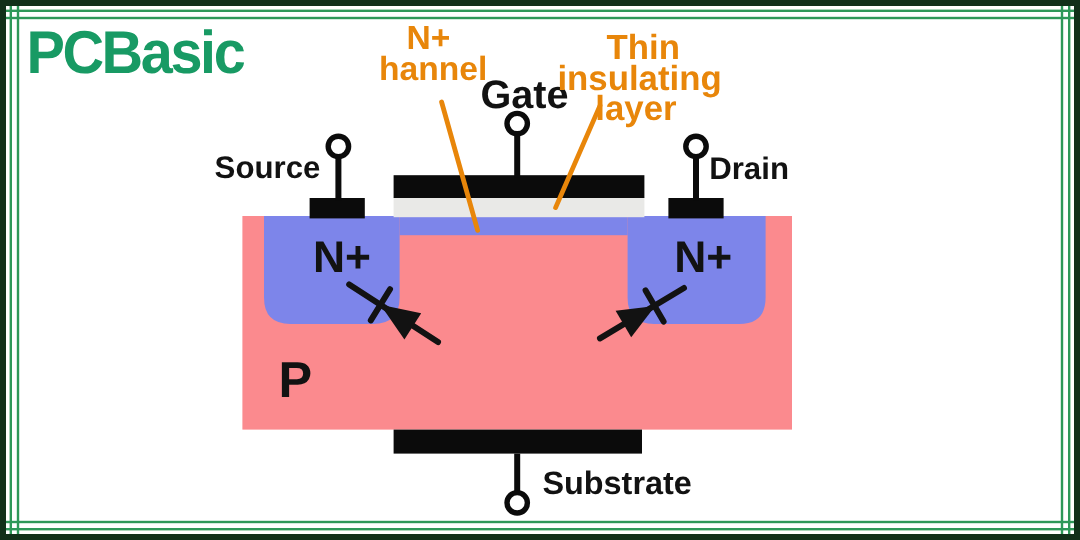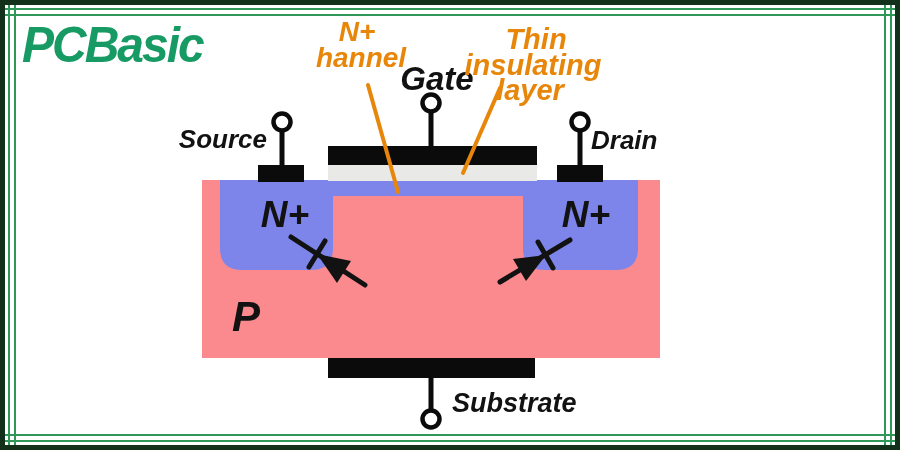--- a/index.html
+++ b/index.html
@@ -1,20 +1,20 @@
 <!DOCTYPE html>
 <html><head>
 <meta charset="utf-8">
 <style>
   html,body{margin:0;padding:0;}
   body{
     width:900px;height:450px;background:#ffffff;overflow:hidden;
     font-family:"Liberation Sans",sans-serif;position:relative;
   }
-  .stage{position:absolute;inset:0;width:900px;height:450px;background:#fff;font-style:italic;}
+  .stage{position:absolute;inset:0;width:900px;height:450px;background:#fff;}
 
   
   .hline{position:absolute;left:0;right:0;height:2px;background:#2f9859;z-index:1;}
   .vline{position:absolute;top:0;bottom:0;width:2px;background:#2f9859;z-index:1;}
   .hline.t1{top:8px;} .hline.t2{top:14px;}
   .hline.b1{top:434px;} .hline.b2{top:440px;}
   .vline.l1{left:8px;} .vline.l2{left:14px;}
   .vline.r1{left:884px;} .vline.r2{left:890px;}
   .frame-outer{position:absolute;inset:0;border:5px solid #12301a;z-index:2;pointer-events:none;}
 

